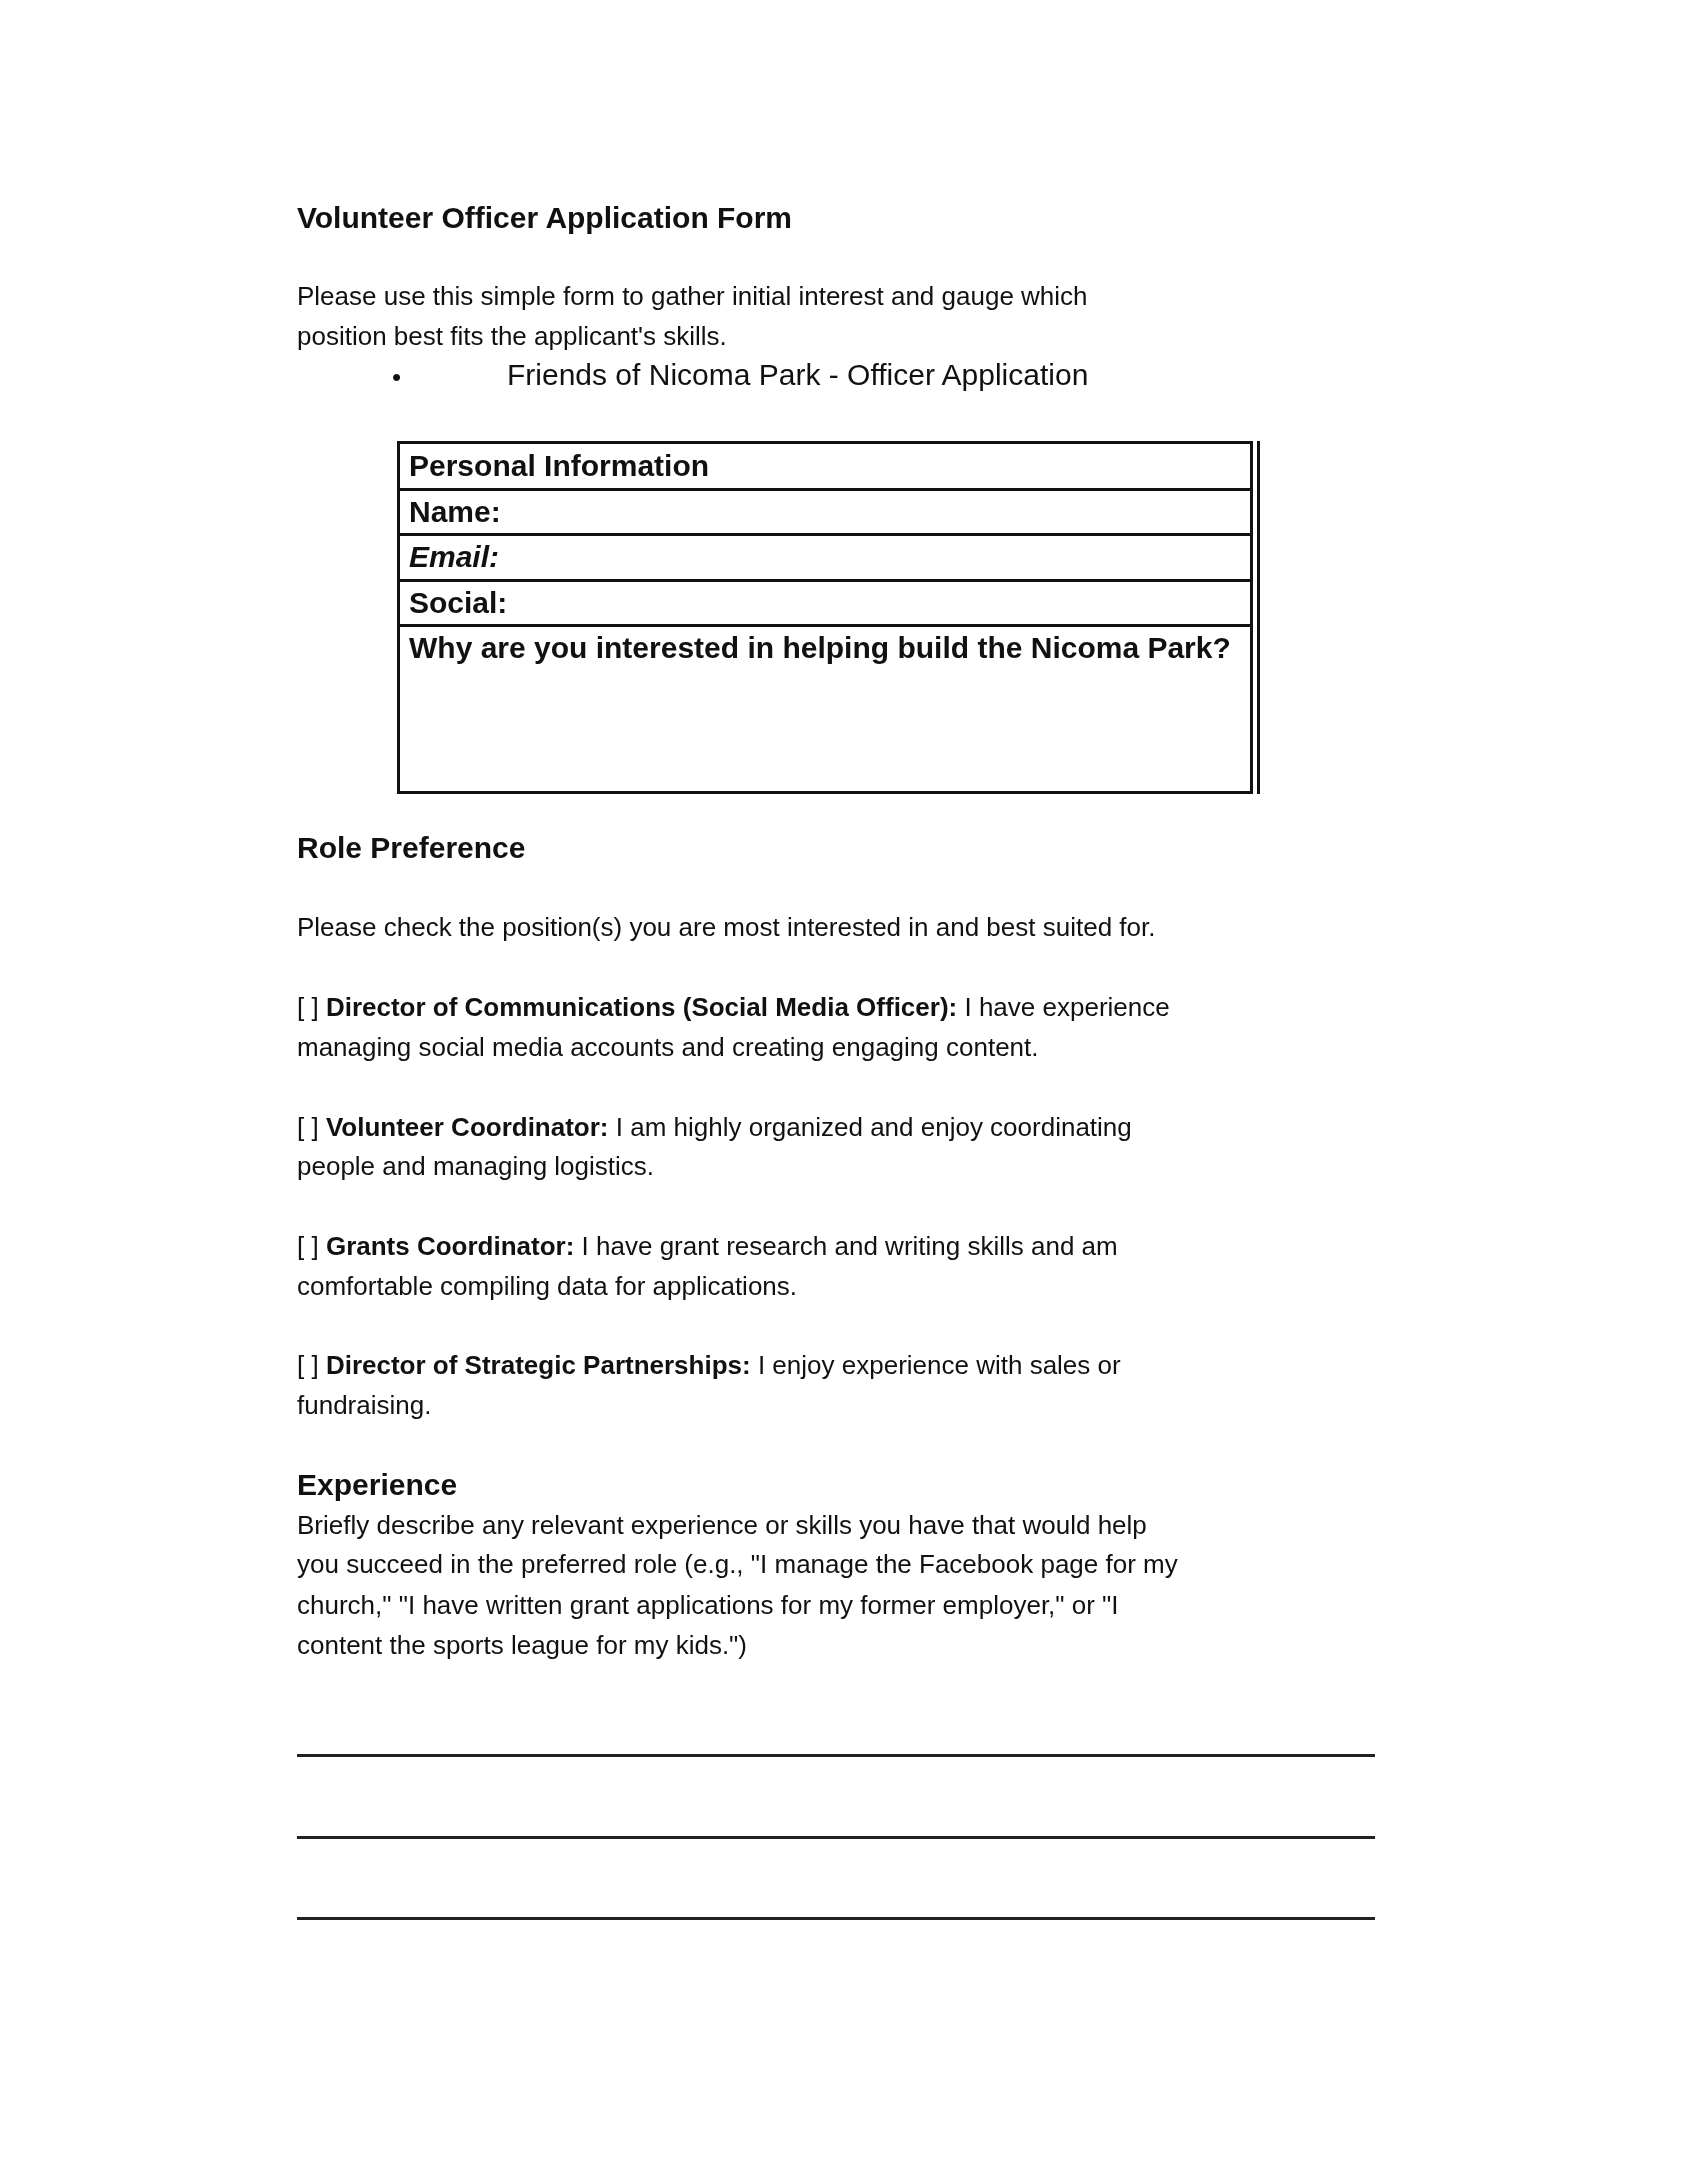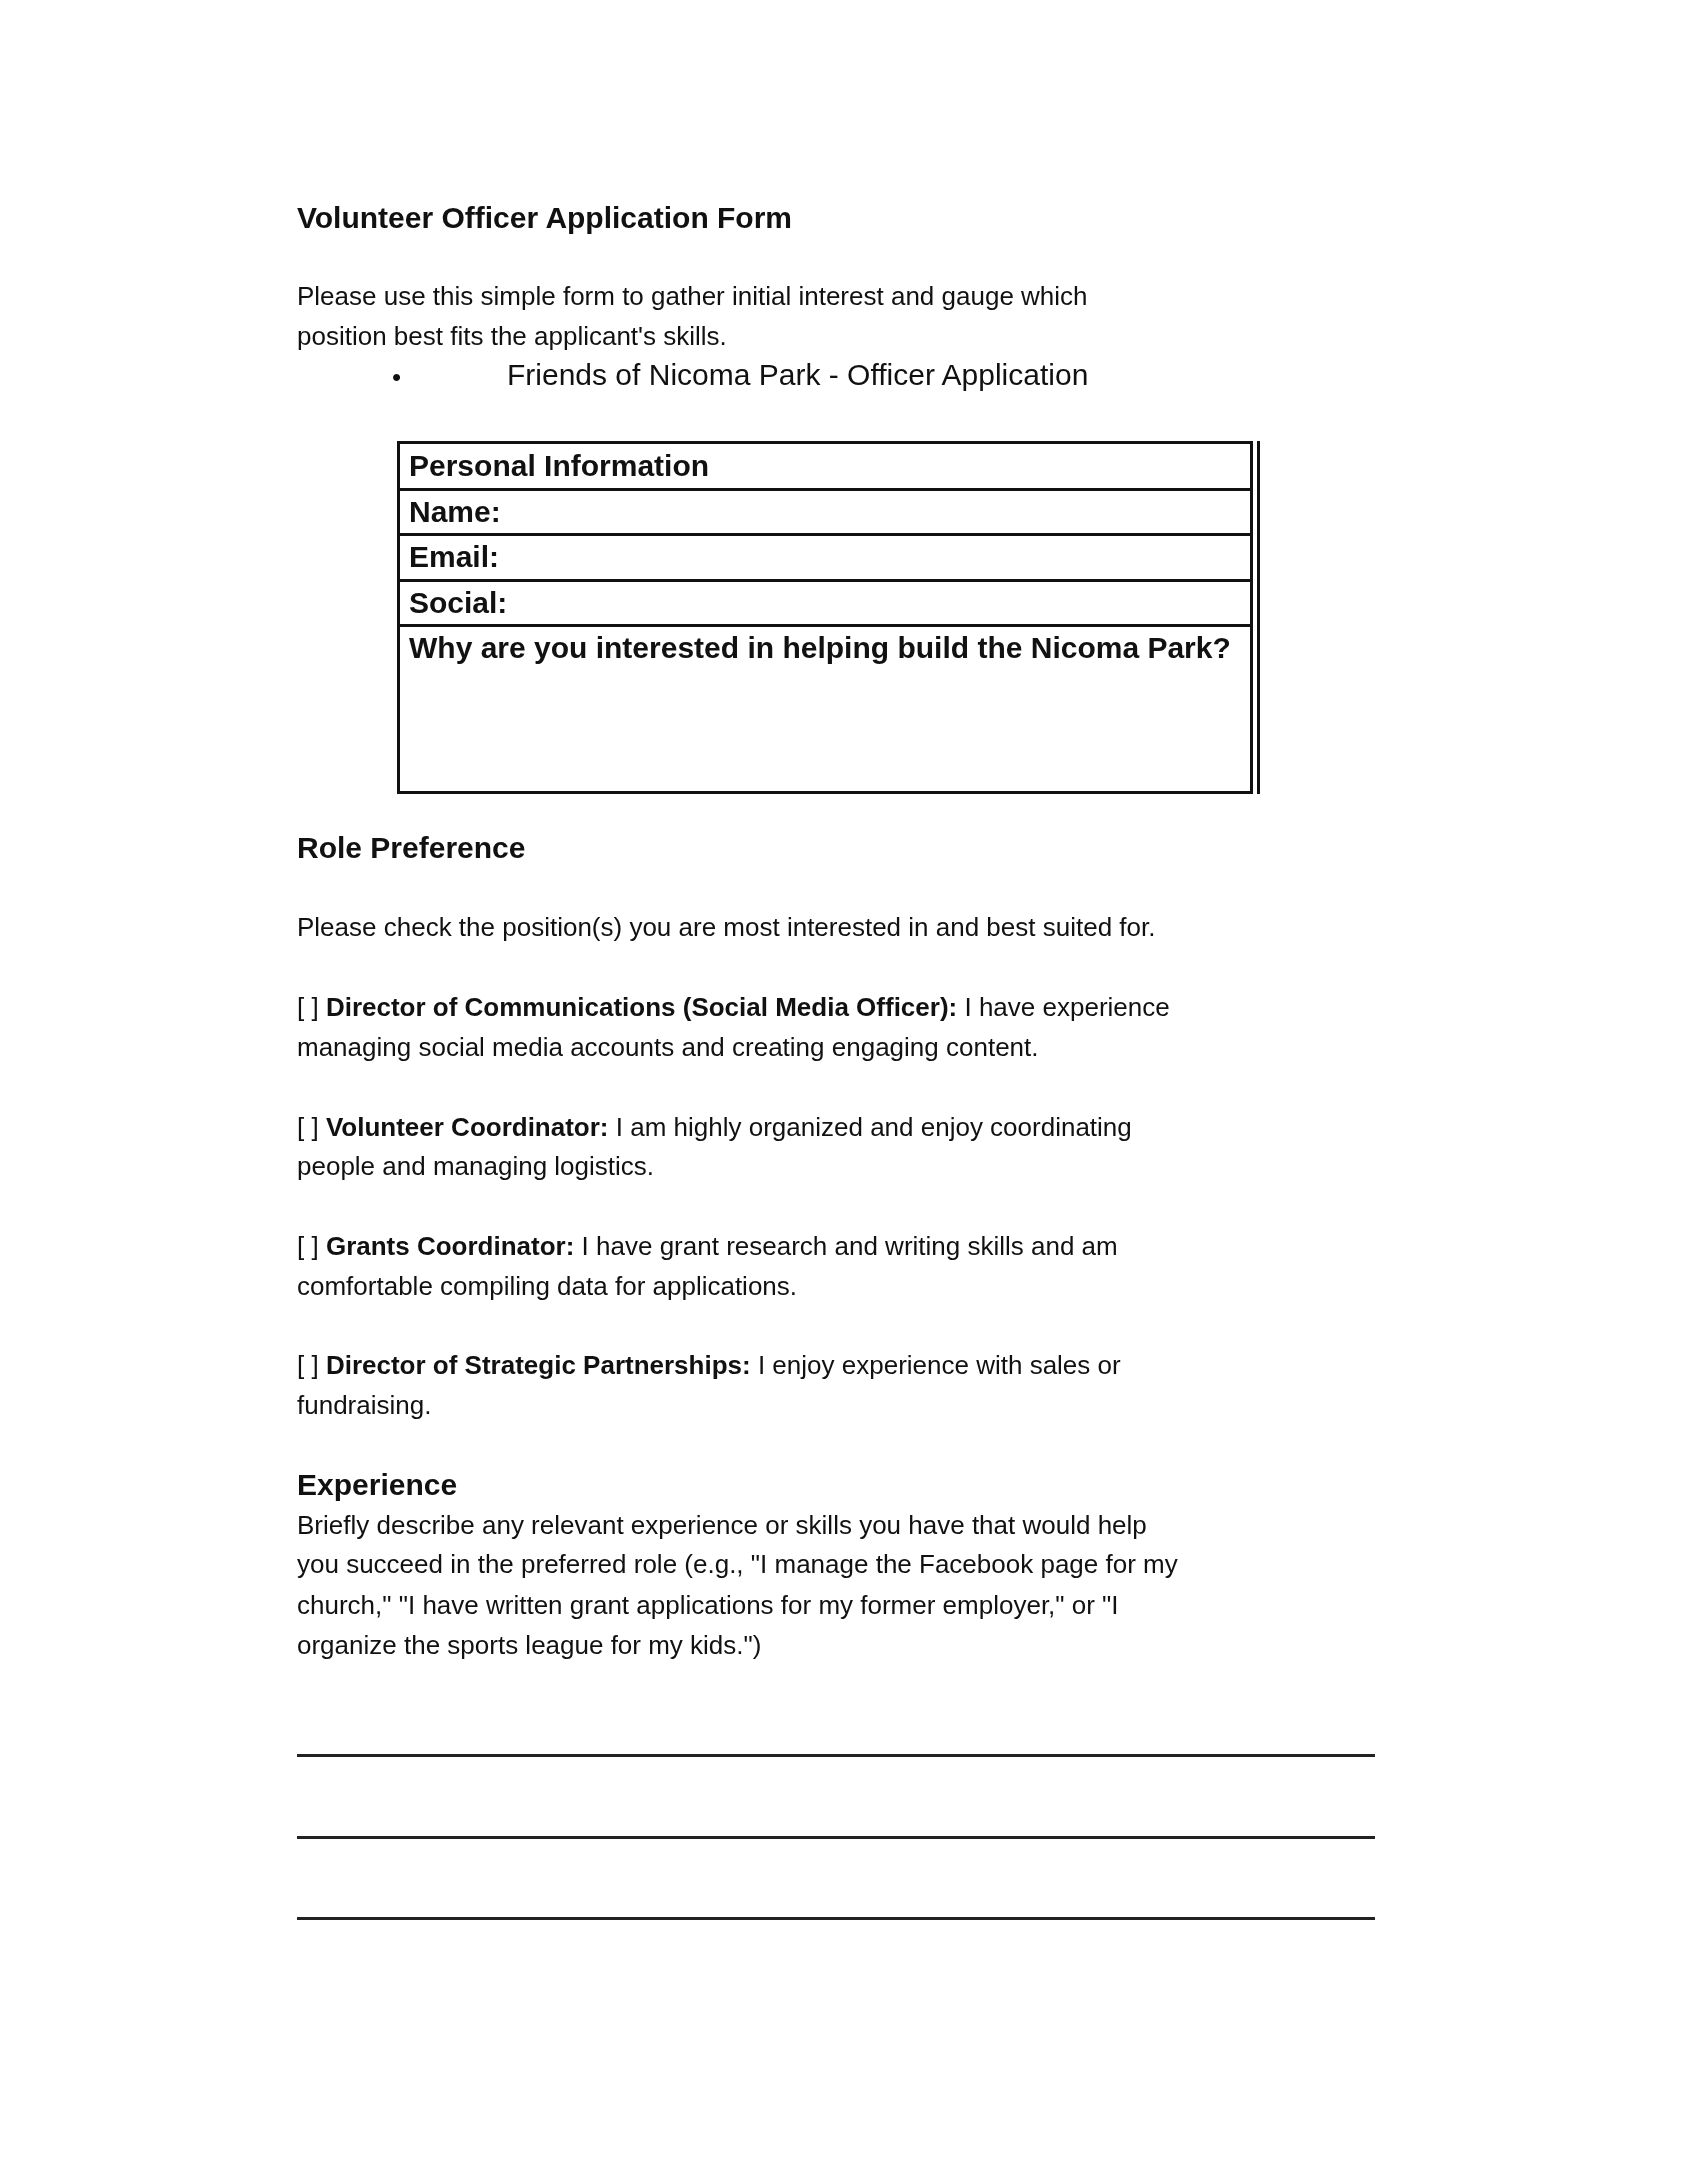--- a/index.html
+++ b/index.html
@@ -29,21 +29,21 @@
   <div class="line" style="top:316px;">position best fits the applicant's skills.</div>
 
   <span class="bullet-dot">•</span>
   <div class="bullet-text">Friends of Nicoma Park - Officer Application</div>
 
   <div class="tbl">
     <div class="row row-line" style="top:0; height:47px; line-height:44px;">Personal Information</div>
     <div class="row row-line" style="top:47px; height:45px; line-height:42px;">
       <span>Name:</span>
     </div>
-    <div class="row row-line" style="top:91px; height:47px; line-height:44px;">
+    <div class="row row-line" style="top:91px; height:47px; line-height:44px;font-style:italic;">
       <span>Email:</span>
     </div>
     <div class="row row-line" style="top:138px; height:45px; line-height:42px;">
       <span>Social:</span>
     </div>
     <div class="row" style="top:182px; height:165px; line-height:44px;">
       <span>Why are you interested in helping build the Nicoma Park?</span>
     </div>
   </div>
   <div class="tbl-outer-right"></div>
@@ -76,19 +76,19 @@
     <span>[ ]</span>
     <span class="b">Director of Strategic Partnerships:</span>
     <span>I enjoy experience with sales or</span>
   </div>
   <div class="line" style="top:1385px;">fundraising.</div>
 
   <div class="line heading" style="top:1465px;">Experience</div>
   <div class="line" style="top:1505px;">Briefly describe any relevant experience or skills you have that would help</div>
   <div class="line" style="top:1544px;">you succeed in the preferred role (e.g., "I manage the Facebook page for my</div>
   <div class="line" style="top:1585px;">church," "I have written grant applications for my former employer," or "I</div>
-  <div class="line" style="top:1625px;">organize the sports league for my kids.")</div>
+  <div class="line" style="top:1625px;">content the sports league for my kids.")</div>
 
   <div class="underline" style="top:1754px;"></div>
   <div class="underline" style="top:1836px;"></div>
   <div class="underline" style="top:1917px;"></div>
 </div>
 
 
 </body></html>

